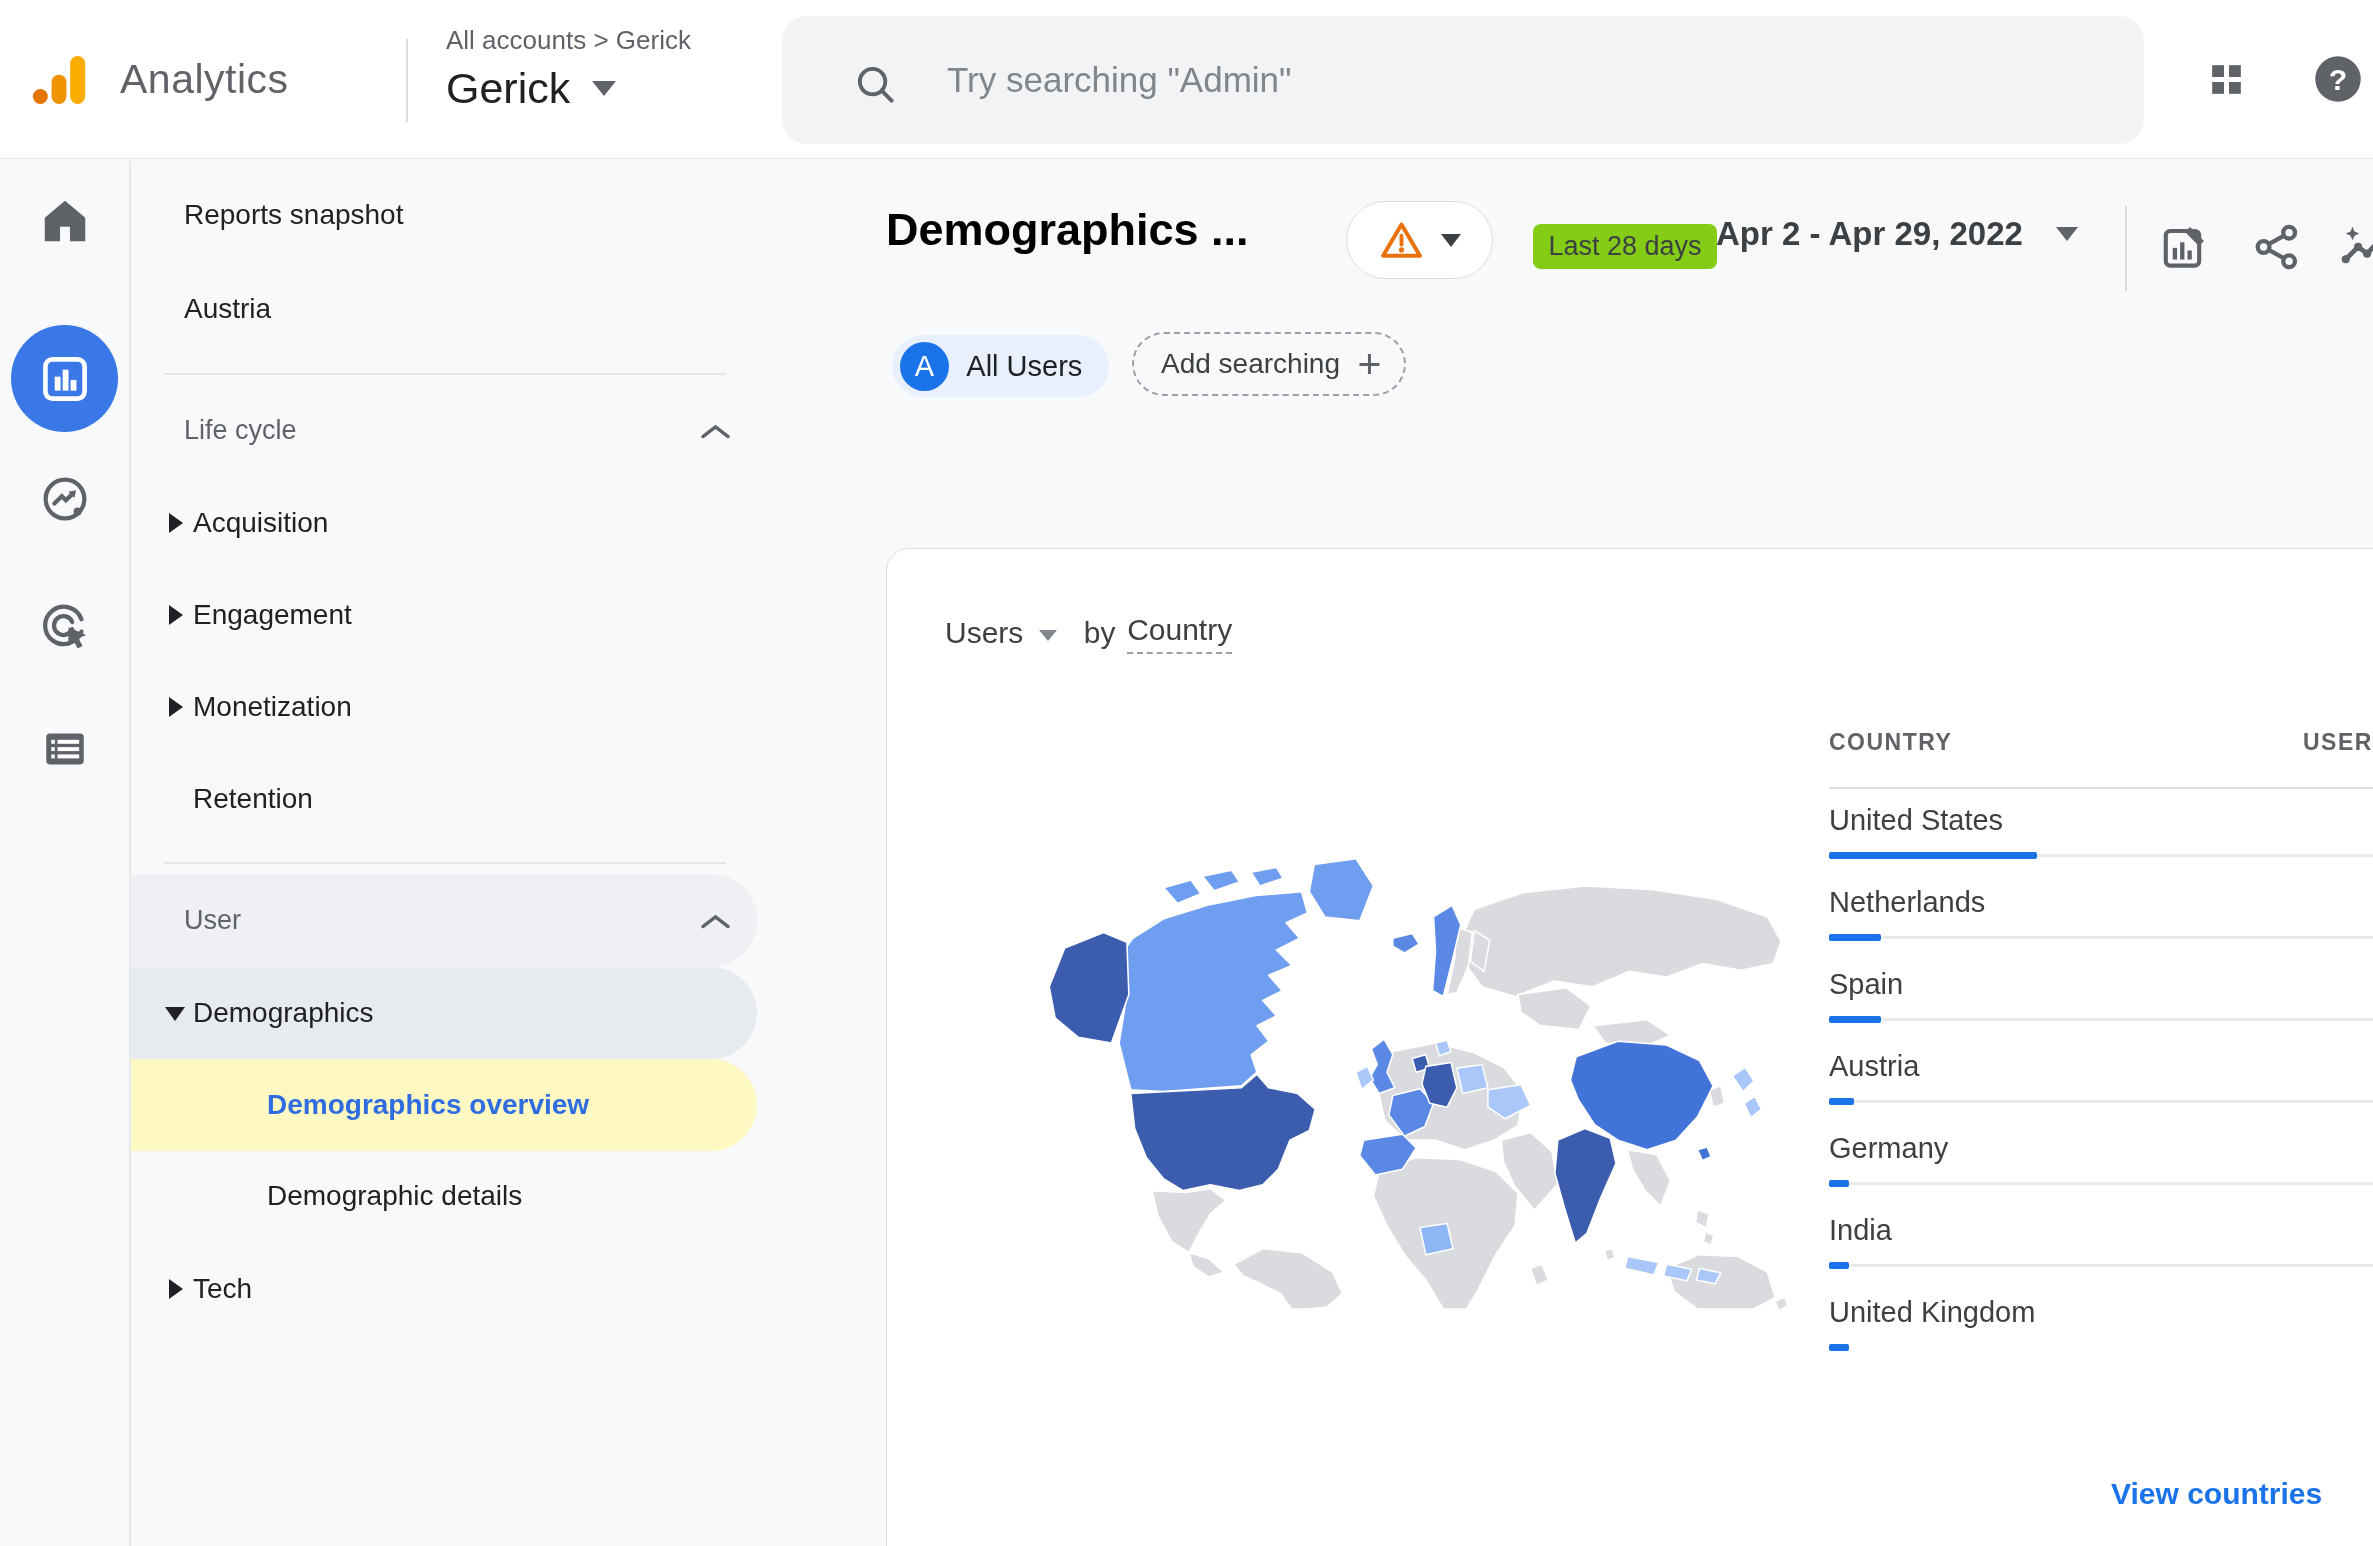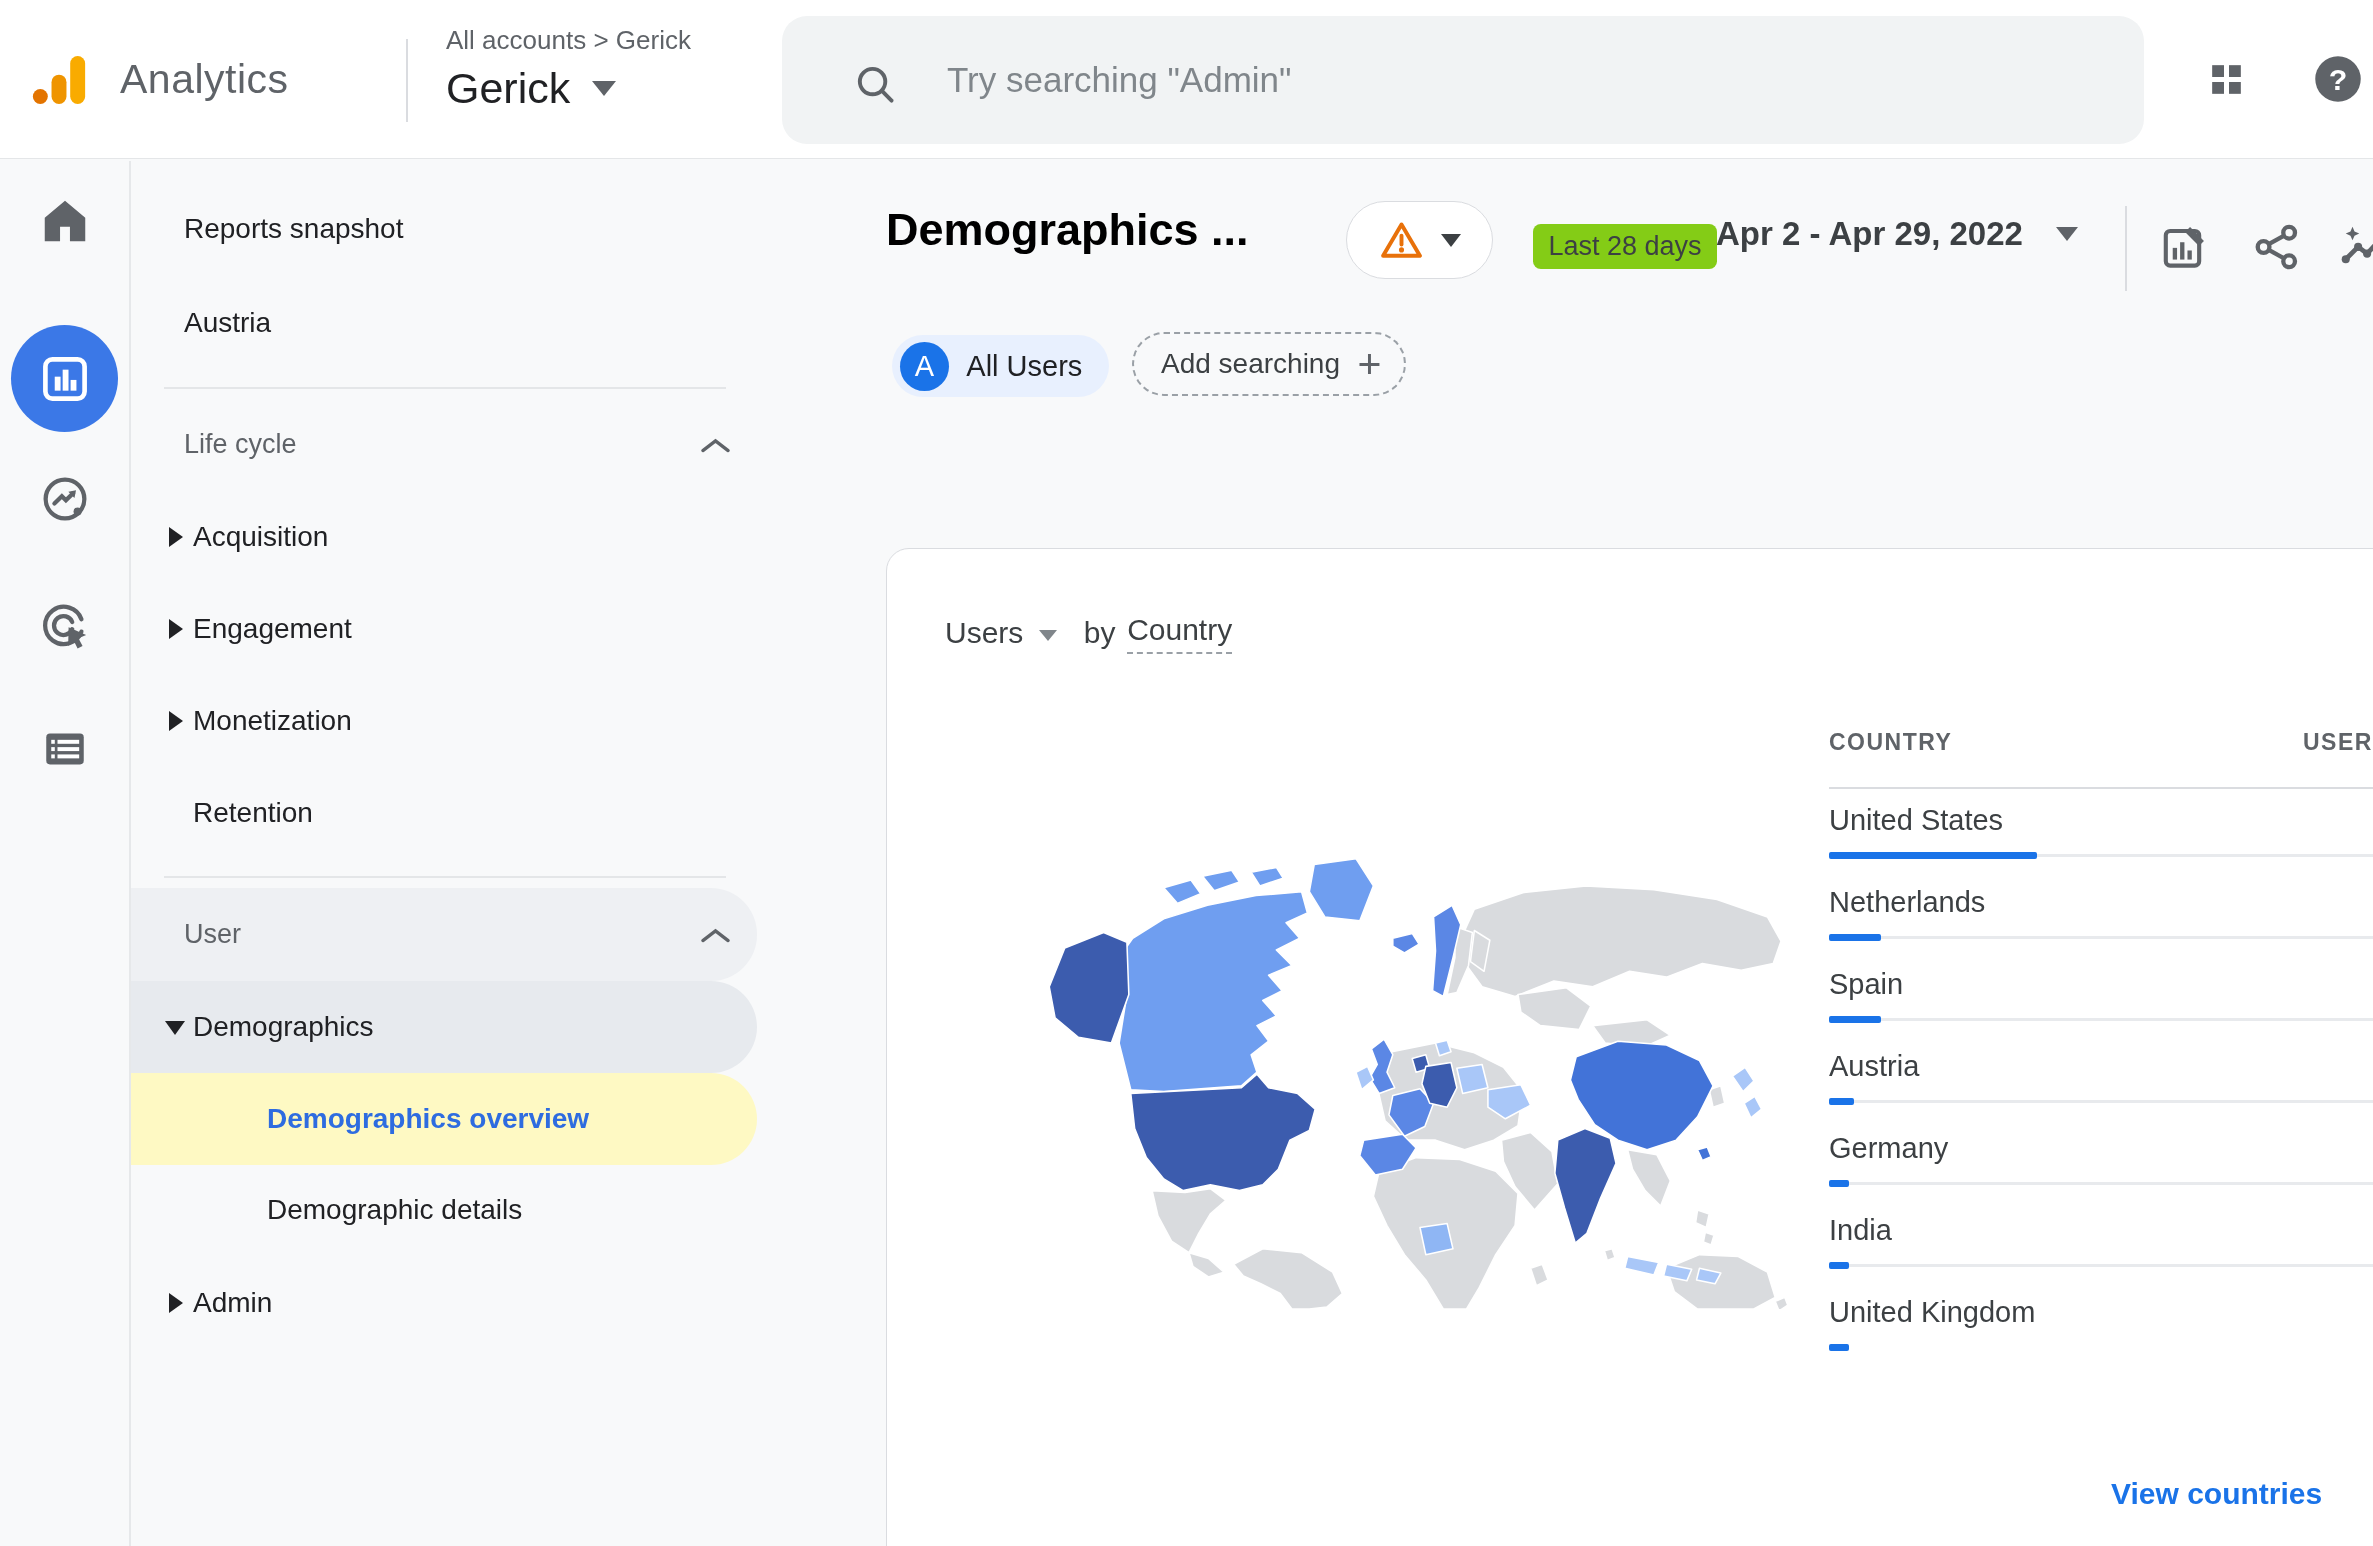--- a/index.html
+++ b/index.html
@@ -24,21 +24,21 @@
   .apps-btn { position:absolute; left:2205px; top:58px; width:43px; height:43px; cursor:pointer; }
   .help-btn { position:absolute; left:2312px; top:53px; width:52px; height:52px; cursor:pointer; }
 
   
   .rail { position:absolute; left:0; top:161px; bottom:0; width:129px; background:#f8f9fa; }
   .rail-divider { position:absolute; left:129px; top:161px; bottom:0; width:1.9px; background:#e6e8ea; }
   .rail-item { position:absolute; left:0; width:129px; display:flex; justify-content:center; cursor:pointer; }
   .rail-active-circle { width:107px; height:107px; border-radius:50%; background:#3b78e7; display:flex; align-items:center; justify-content:center; }
 
   
-  .sidenav { position:absolute; left:131px; top:161px; bottom:0; width:750px;text-align:right; }
+  .sidenav { position:absolute; left:131px; top:147px; bottom:0; width:750px;text-align:right; }
   .nav-item { position:absolute; left:0; width:626px; height:91px; display:flex; align-items:center; font-size:28px; color:#202124; cursor:pointer; }
   .nav-label-1 { padding-left:53px; }
   .nav-label-2 { padding-left:62px; }
   .nav-label-3 { padding-left:136px; }
   .nav-section { color:#5f6368; font-size:27px; }
   .nav-divider { position:absolute; left:33px; width:562px; height:1.9px; background:#e4e6e8; }
   .tri-right { position:absolute; left:38px; width:0; height:0; border-top:10.7px solid transparent; border-bottom:10.7px solid transparent; border-left:14.6px solid #202124; }
   .tri-down { position:absolute; left:34px; width:0; height:0; border-left:10.7px solid transparent; border-right:10.7px solid transparent; border-top:14.6px solid #202124; margin-top:1.9px; }
   .chev-up { position:absolute; left:568px; top:50%; margin-top:-7.8px; }
   .pill { border-radius:0 46px 46px 0; }
@@ -220,21 +220,21 @@
     <span class="nav-label-2">Demographics</span>
   </div>
   <div class="nav-item pill pill-selected" style="top:912px;height:92px;">
     <span class="nav-label-3">Demographics overview</span>
   </div>
   <div class="nav-item" style="top:1003px;">
     <span class="nav-label-3">Demographic details</span>
   </div>
   <div class="nav-item" style="top:1096px;">
     <span class="tri-right"></span>
-    <span class="nav-label-2">Admin</span>
+    <span class="nav-label-2">Tech</span>
   </div>
 </nav>
 
 <h1 class="report-title">Demographics ...</h1>
 
 <div class="warn-pill">
   <svg width="47" height="47" viewBox="0 0 24 24">
     <path d="M12 3.8 L21.4 19.8 L2.6 19.8 Z" fill="none" stroke="#e8710a" stroke-width="2" stroke-linejoin="round"></path>
     <line x1="12" y1="9.6" x2="12" y2="14" stroke="#e8710a" stroke-width="2" stroke-linecap="round"></line>
     <circle cx="12" cy="16.8" r="1.3" fill="#e8710a"></circle>

